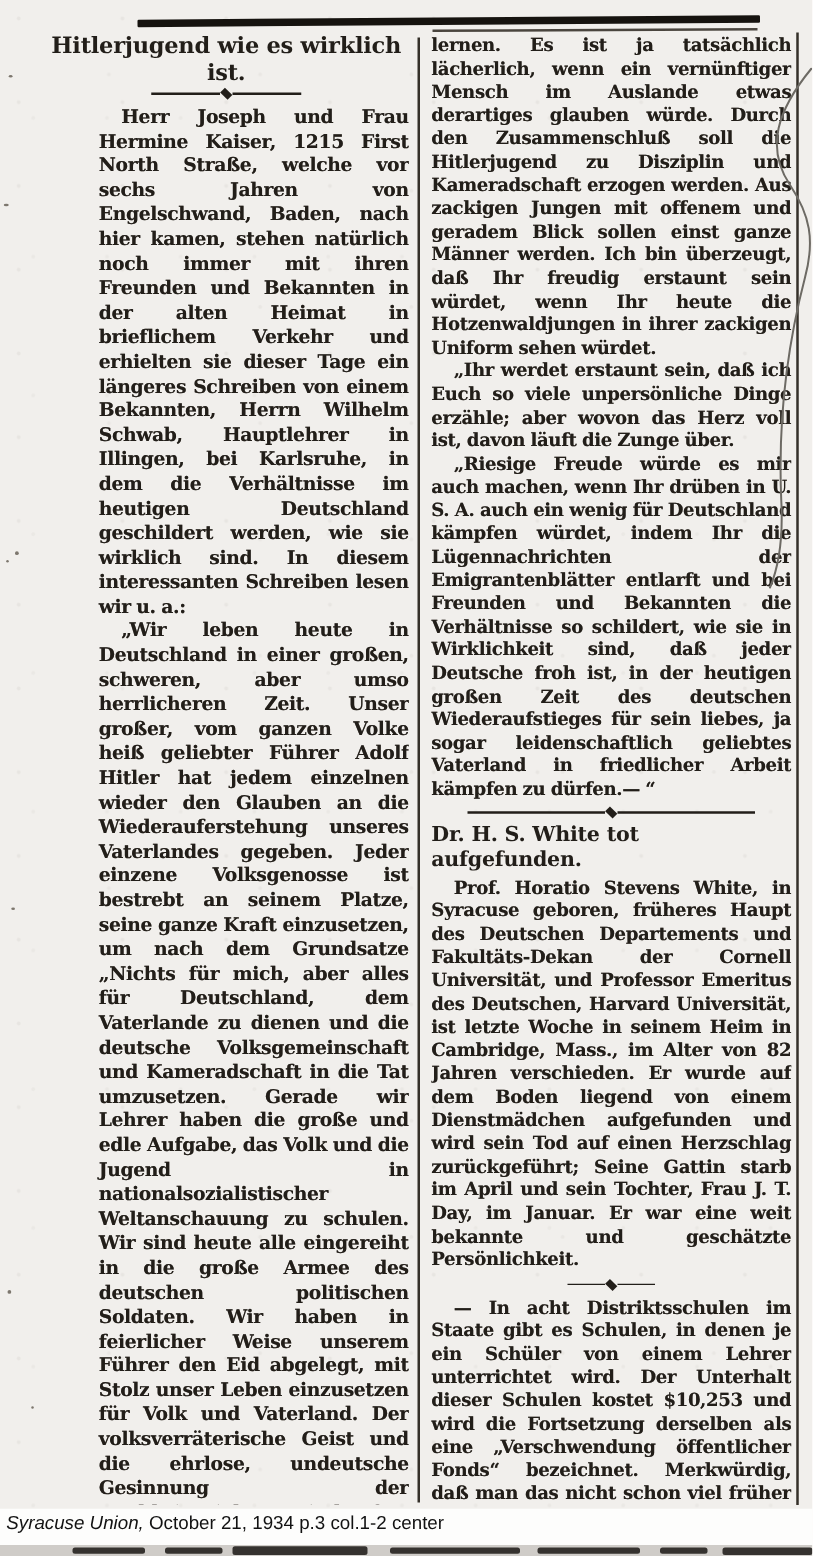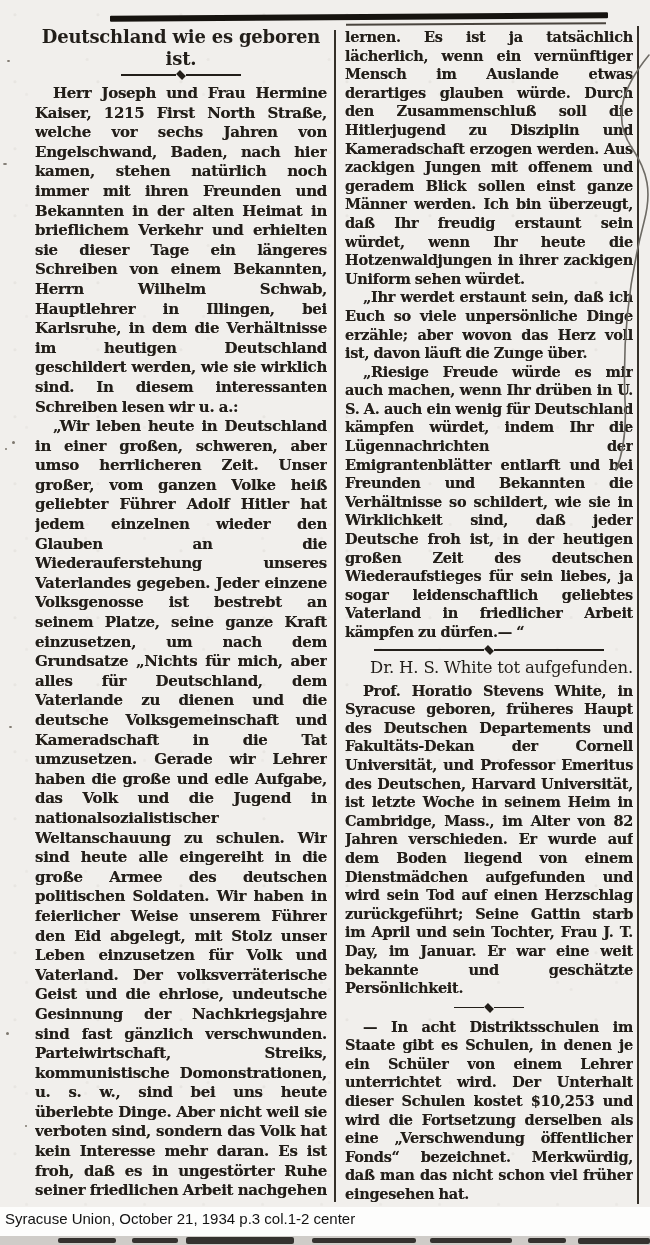--- a/index.html
+++ b/index.html
@@ -18,55 +18,55 @@
   .vrule{position:absolute;width:2px;background:#353029;}
   .vrule.v1{left:334px;top:30px;height:1172px;}
   .vrule.v2{left:637px;top:26px;height:1178px;}
   .col{position:absolute;overflow:hidden;color:#221e19;}
   .col1{left:35px;top:26px;width:292px;height:1178px;}
   .col2{left:345px;top:28px;width:288px;height:1176px;}
   .col3{left:641px;top:40px;width:9px;height:1160px;font-weight:bold;font-size:15px;
         line-height:20px;white-space:pre-line;overflow:hidden;color:#2a251f;}
   .headline{margin:0 0 2px 0;font-size:18px;line-height:22px;font-weight:bold;text-align:center;
         letter-spacing:-0.2px;}
-  .subhead{margin:4px 0 4px 0;font-size:16.5px;line-height:20px;font-weight:normal;text-align:right;
+  .subhead{margin:4px 0 4px 0;font-size:16.5px;line-height:20px;font-weight:bold;text-align:left;
         letter-spacing:-0.2px;}
   .col p{margin:0;font-weight:bold;text-align:justify;letter-spacing:-0.3px;word-spacing:-0.5px;
         text-shadow:0 0 0.5px rgba(35,28,20,.55);}
-  .col1 p{font-size:15px;line-height:19.6px;}
+  .col1 p{font-size:15px;line-height:19.6px;margin-left:44px;}
   .col2 p{font-size:14.5px;line-height:18.6px;}
   .indent{text-indent:18px;}
   .divider{display:flex;align-items:center;justify-content:center;margin:4px auto 6px auto;}
   .divider .line{height:2px;background:#221e19;flex:1;}
   .divider .diamond{width:6px;height:6px;background:#221e19;transform:rotate(45deg) scale(1.4,0.9);
         margin:0 2px;flex:0 0 auto;}
   .divider.w-title{width:120px;margin-top:2px;}
   .divider.w-section{width:230px;margin:5px auto 5px auto;}
   .divider.w-brief{width:70px;margin:7px auto 7px auto;}
   .divider .line.thin{height:1px;}
   .scratch{position:absolute;left:0;top:0;pointer-events:none;}
   .caption{position:absolute;left:5px;top:1209px;font-family:"Liberation Sans", sans-serif;
         font-size:15px;line-height:19px;color:#121212;white-space:nowrap;}
-  .caption .src{}
+  .caption .src{font-style:italic;}
   .bottom-strip{position:absolute;left:0;top:1236px;width:650px;height:9px;background:#cfccc8;}
   .blob{position:absolute;top:2px;height:5px;background:#23211e;border-radius:2px;opacity:.9;}
   .speck{position:absolute;background:#7d776e;border-radius:50%;}
 </style>
 </head>
 <body>
 
 <div class="page">
 
   <div class="scan"></div>
 
   <div class="top-rule"></div>
   <div class="top-rule-echo"></div>
 
   <div class="col col1">
-    <h2 class="headline">Deutschland wie es geboren ist.</h2>
+    <h2 class="headline">Hitlerjugend wie es wirklich ist.</h2>
     <div class="divider w-title">
       <span class="line"></span>
       <span class="diamond"></span>
       <span class="line"></span>
     </div>
     <p class="indent">Herr Joseph und Frau Hermine Kaiser, 1215 First North Straße, welche vor sechs Jahren von Engelschwand, Baden, nach hier kamen, stehen natürlich noch immer mit ihren Freunden und Bekannten in der alten Heimat in brieflichem Verkehr und erhielten sie dieser Tage ein längeres Schreiben von einem Bekannten, Herrn Wilhelm Schwab, Hauptlehrer in Illingen, bei Karlsruhe, in dem die Verhältnisse im heutigen Deutschland geschildert werden, wie sie wirklich sind.  In diesem interessanten Schreiben lesen wir u. a.:</p>
     <p class="indent">„Wir leben heute in Deutschland in einer großen, schweren, aber umso herrlicheren Zeit.  Unser großer, vom ganzen Volke heiß geliebter Führer Adolf Hitler hat jedem einzelnen wieder den Glauben an die Wiederauferstehung unseres Vaterlandes gegeben.  Jeder einzene Volksgenosse ist bestrebt an seinem Platze, seine ganze Kraft einzusetzen, um nach dem Grundsatze „Nichts für mich, aber alles für Deutschland, dem Vaterlande zu dienen und die deutsche Volksgemeinschaft und Kameradschaft in die Tat umzusetzen.  Gerade wir Lehrer haben die große und edle Aufgabe, das Volk und die Jugend in nationalsozialistischer Weltanschauung zu schulen.  Wir sind heute alle eingereiht in die große Armee des deutschen politischen Soldaten.  Wir haben in feierlicher Weise unserem Führer den Eid abgelegt, mit Stolz unser Leben einzusetzen für Volk und Vaterland. Der volksverräterische Geist und die ehrlose, undeutsche Gesinnung der Nachkriegsjahre sind fast gänzlich verschwunden. Parteiwirtschaft, Streiks, kommunistische Domonstrationen, u. s. w.,  sind bei uns heute überlebte Dinge.  Aber nicht weil sie verboten sind, sondern das Volk hat kein Interesse mehr daran.  Es ist froh, daß es in ungestörter Ruhe seiner friedlichen Arbeit nachgehen kann zum Besten von Volk und Vaterland.  Ihr müßtet mal heute unsere glückliche Jugend sehen.  In schmucker, flotter Uniform marschieren sie heute als die jüngsten Soldaten unseres Führers in jedem Dorfe.  Ihre Aufgabe besteht allerdings nicht darin, wie vielfach die Hetz- und Greuelnachrichtenfabrikanten im Auslande schreiben, das furchtbare Kriegshandwerk zu er-</p>
   </div>
 
   <div class="vrule v1"></div>

